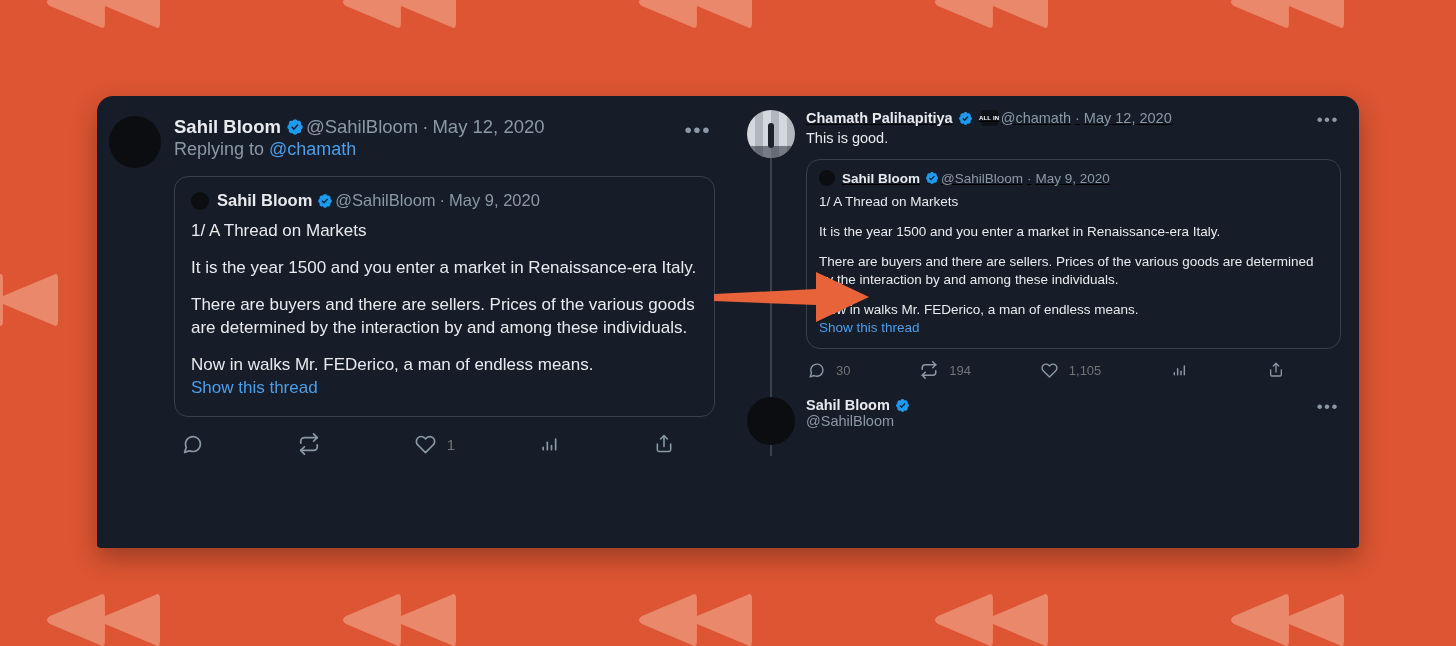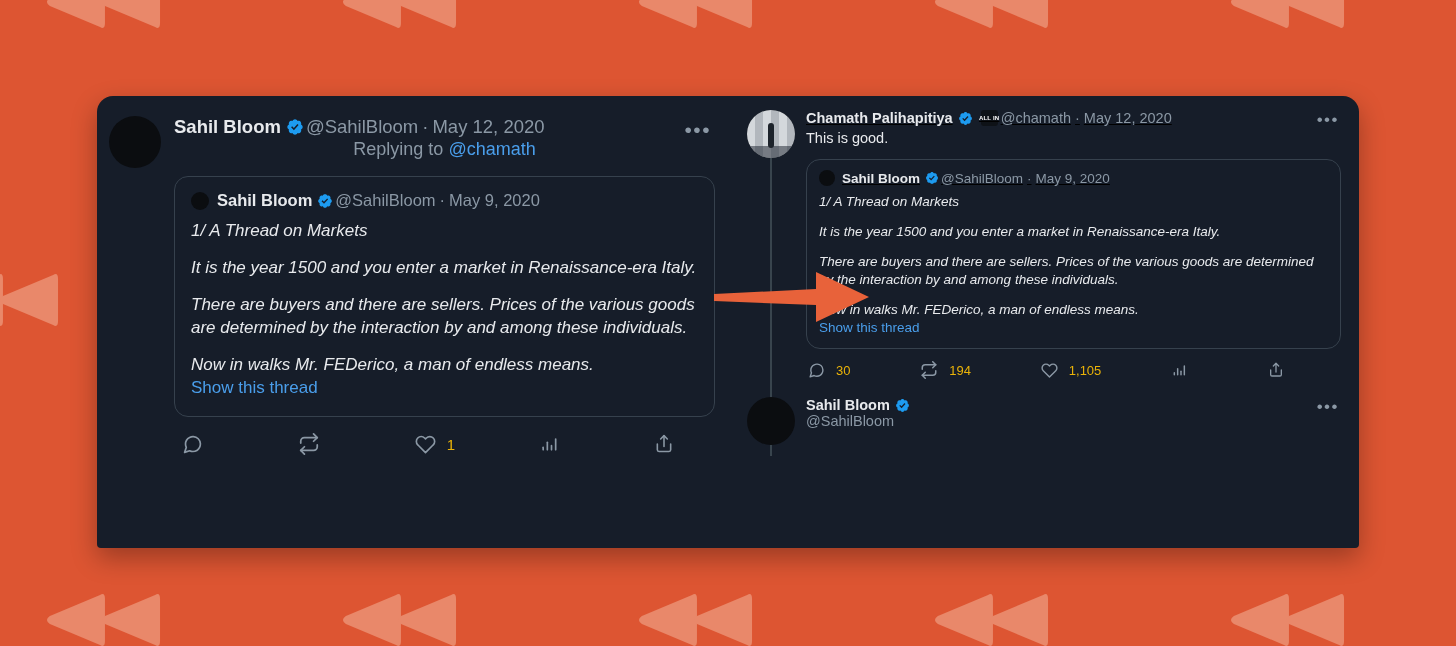--- a/index.html
+++ b/index.html
@@ -117,38 +117,38 @@
   }
 
   .more-dots {
     position:absolute; right:0; top:0;
     color:#8b98a5;
     letter-spacing:1.5px;
     cursor:pointer;
     user-select:none;
   }
 
-  .replying { color:#8b98a5;text-align:center; }
+  .replying { color:#8b98a5; }
   .replying .mention { color:#4a9eeb; }
 
   .tw-text { color:#e8eaed; }
-  .tw-text p { margin:0;font-style:italic; }
+  .tw-text p { margin:0; }
   .tw-text p + p { margin-top:15px; }
 
   .showthread { color:#4a9eeb; cursor:pointer; display:block; }
 
   
   .quote {
     border:1px solid #36414d;
     border-radius:14px;
     background:transparent;
   }
 
   
-  .actions { display:flex; align-items:center; color:#eab308; }
+  .actions { display:flex; align-items:center; color:#737373; }
   .act { display:flex; align-items:center; cursor:pointer; }
   .act .cnt { margin-left:11px; }
   .act svg { display:block; }
 
   
   #col-left .name-row     { font-size:18.5px; }
   #col-left .replying     { font-size:18px; margin-top:1px; }
   #col-left .tw-text      { font-size:18px; line-height:24px; margin-top:4px; }
   #col-left .quote        { margin-top:16px; padding:14px 16px 18px 16px; }
   #col-left .q-name-row   { font-size:16.5px; }

